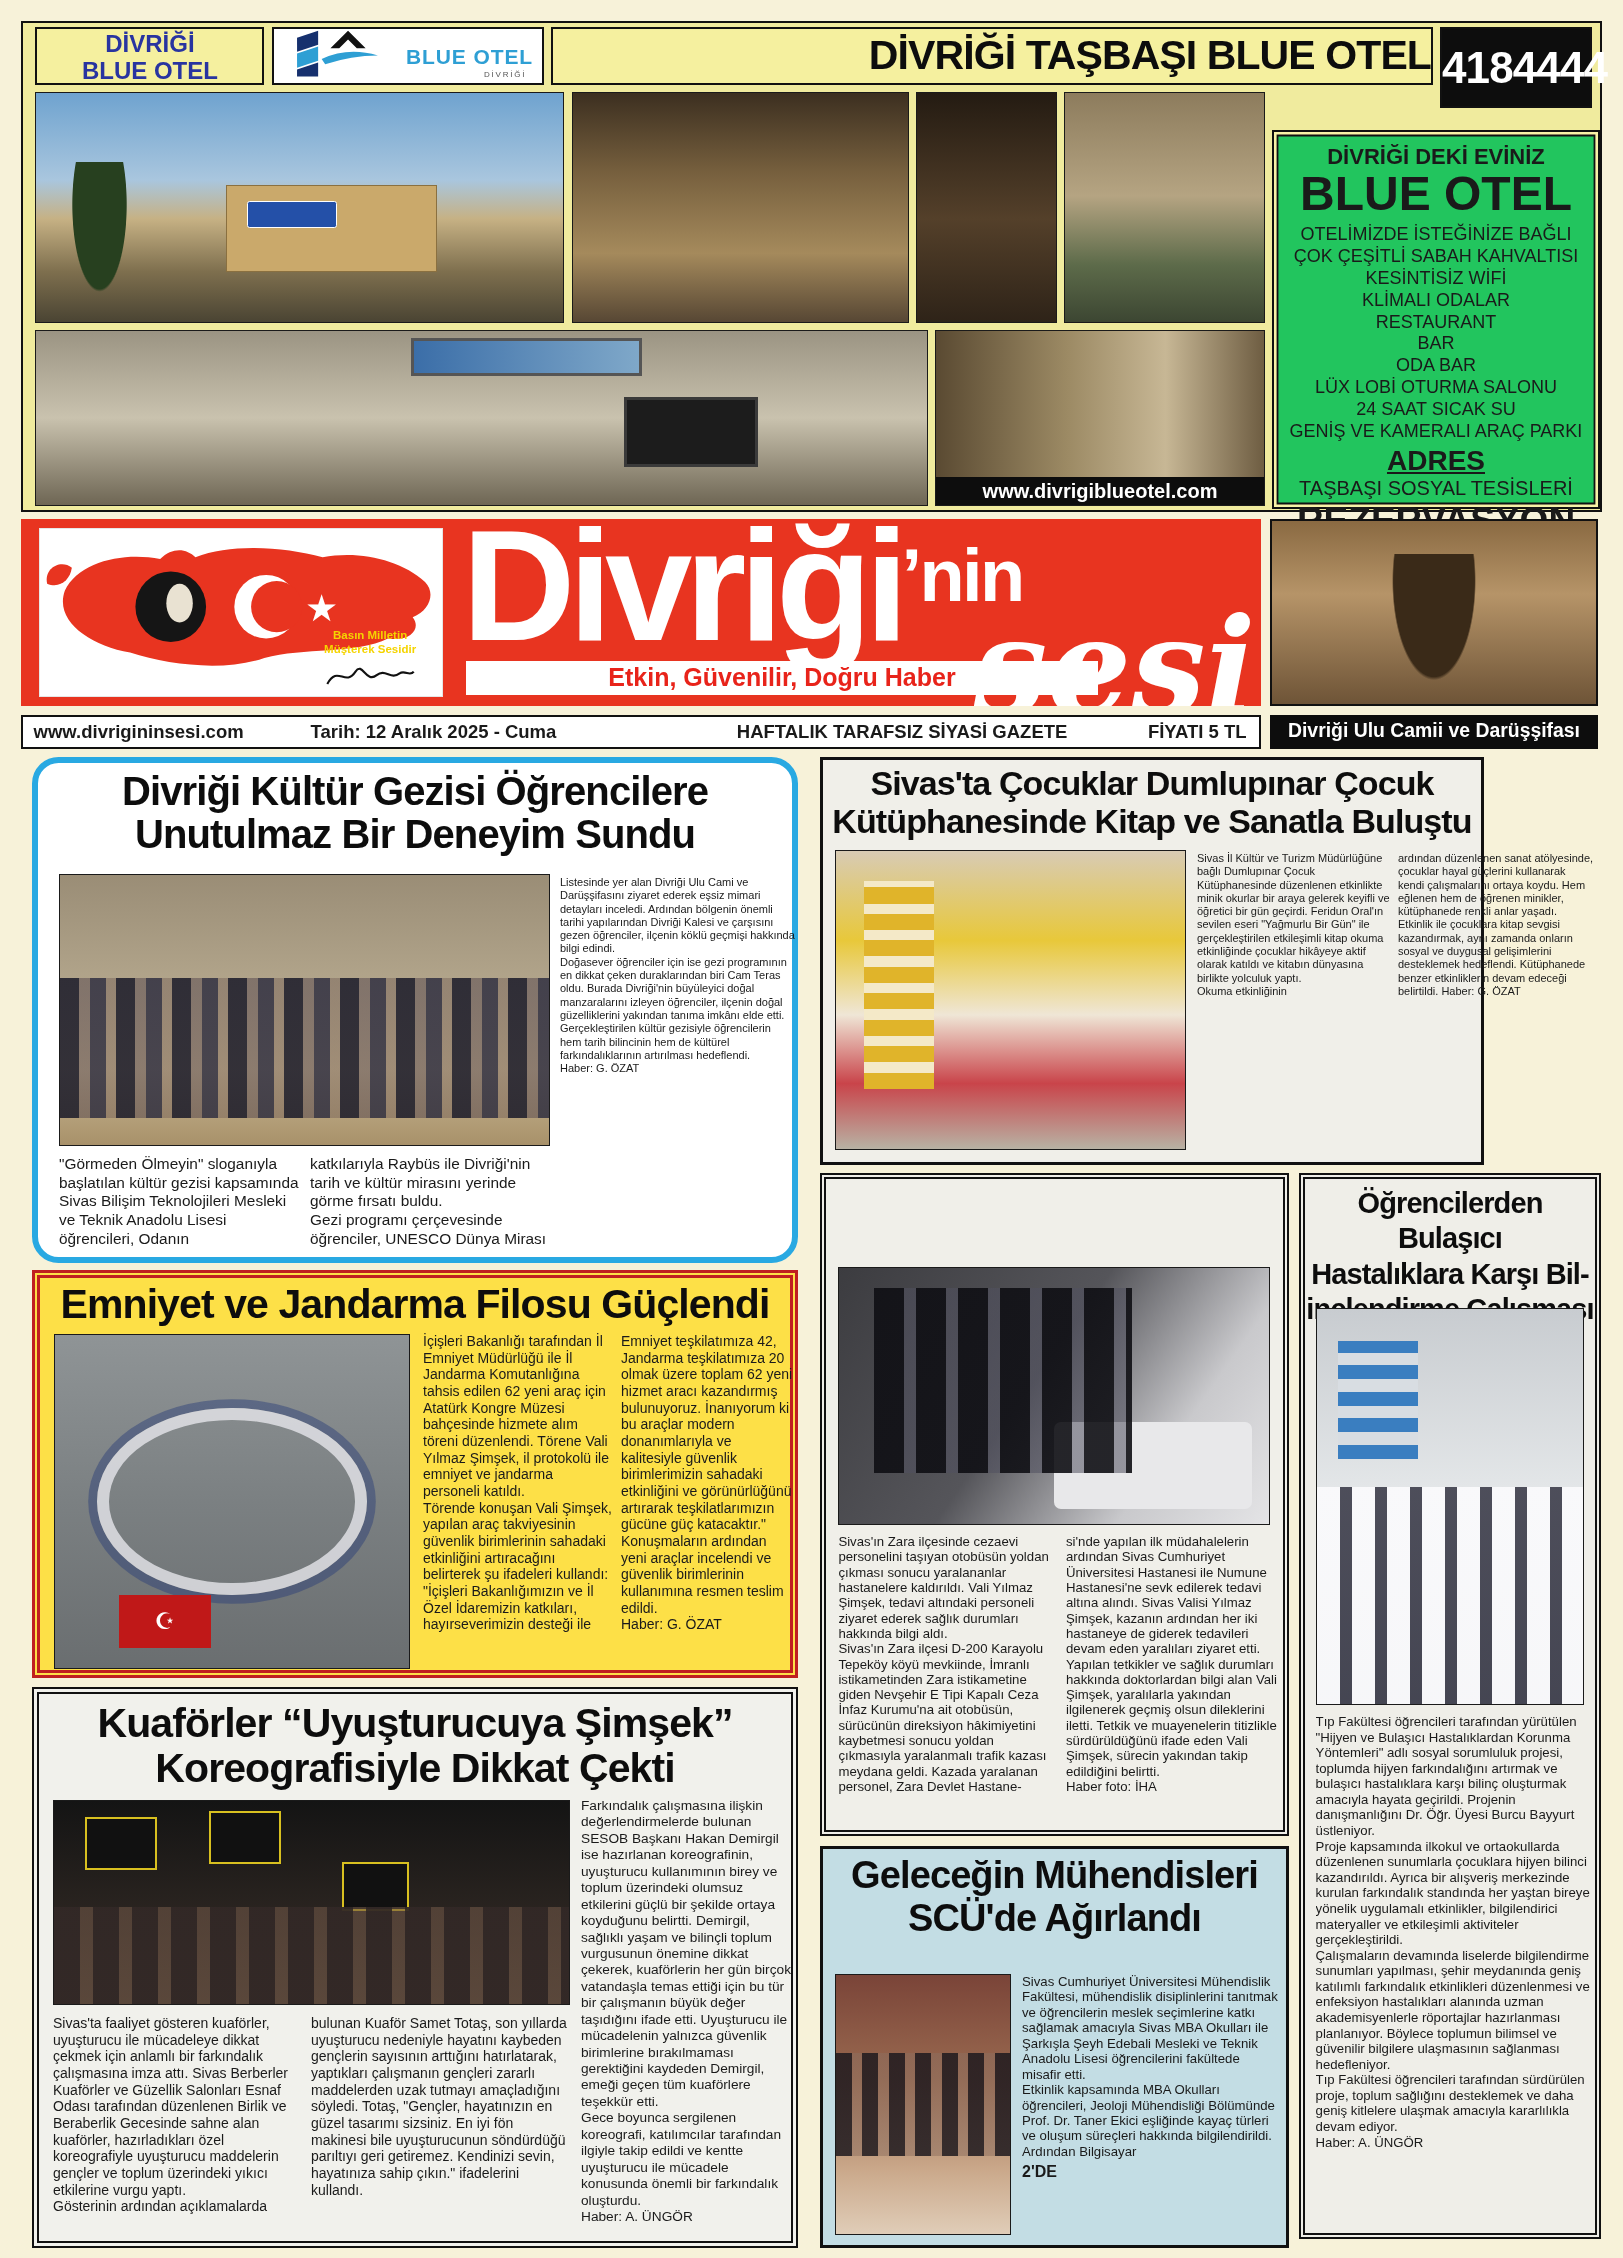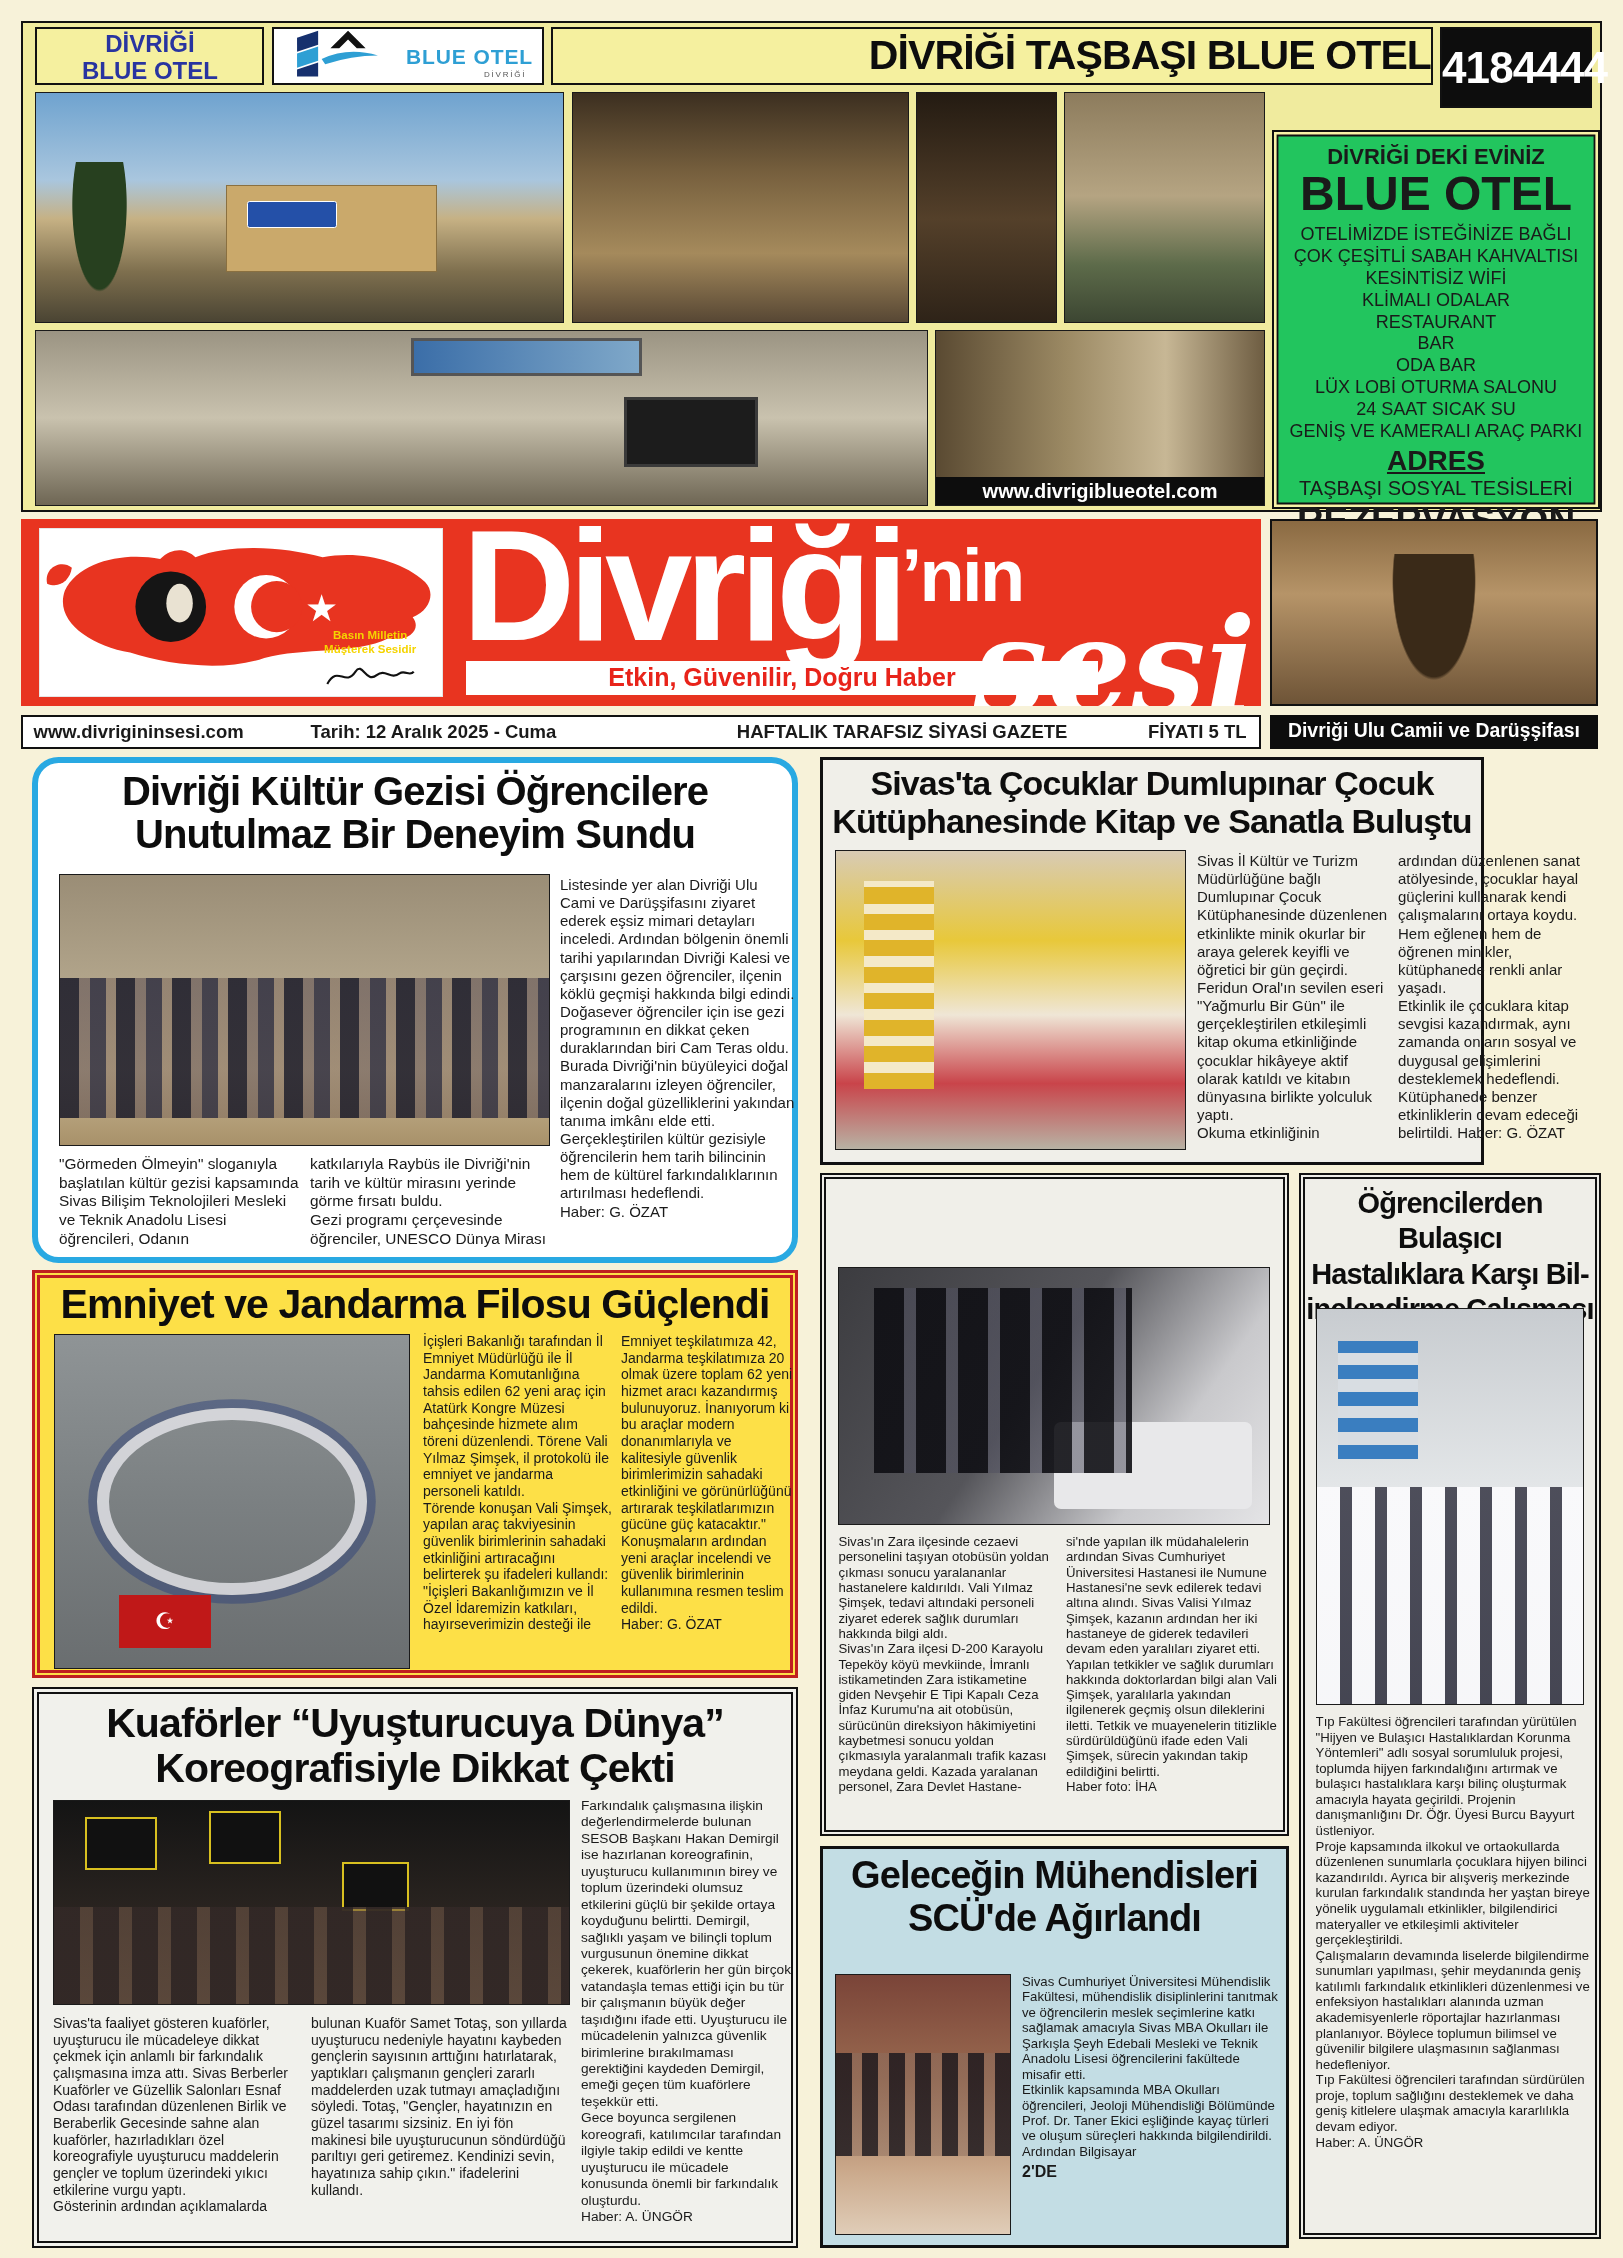--- a/index.html
+++ b/index.html
@@ -57,21 +57,21 @@
   #info-bar span { display:inline-block; }
   #ib-web { margin-left:10.6px; width:229px;}
   #ib-date { width:371px;}
   #ib-type { flex:1; text-align:center;}
   #ib-price { width:124px; text-align:right; margin-right:12.4px;}
   #photo-caption-box { left:1270px; top:715px; width:328px; height:34px; background:#0d0d0d; color:#fff;
      font-weight:bold; font-size:19.4px; text-align:center; line-height:30px;}
 
   
   .headline { font-weight:bold; text-align:center; white-space:pre-line; color:#0d0d0d; letter-spacing:-0.9px;}
-  .bodycol { position:absolute; font-size:15px; line-height:1.21; overflow:hidden; }
+  .bodycol { position:absolute; font-size:11px; line-height:1.21; overflow:hidden; }
 
   #art-kultur { left:32px; top:757px; width:766px; height:506px; background:#fff;
      border:6.2px solid #29a9e2; border-radius:26.5px;}
   #art-kultur .headline { margin-top:7px; font-size:40px; line-height:1.08;}
   #art-kutuphane { left:820px; top:757px; width:664px; height:408px; background:#f0efe9; border:3.5px solid #111;}
   #art-kutuphane .headline { margin-top:5.3px; font-size:34px; line-height:1.1;}
   #art-emniyet { left:32px; top:1270px; width:766px; height:408px; background:#fde047; border:8px double #c02020;}
   #art-emniyet .headline { margin-top:3.5px; font-size:41px; line-height:1.1;}
   #art-cezaevi { left:820px; top:1173px; width:469px; height:663px; background:#f0efe9; border:6.2px double #111;}
   #art-cezaevi .headline { margin-top:7px; font-size:32px; line-height:1.15;}
@@ -238,21 +238,21 @@
       <div style="position:absolute;left:8%;top:8%;width:30%;height:30%;background:repeating-linear-gradient(0deg,#3a7ec0 0 14px,#d8dde2 14px 26.5px);"></div>
     </div>
     <div class="bodycol txt" style="left:10.6px;top:535px;width:279px;height:517px;font-size:13.2px;line-height:1.18;">Tıp Fakültesi öğrencileri tarafından yürütülen "Hijyen ve Bulaşıcı Hastalıklardan Korunma Yöntemleri" adlı sosyal sorumluluk projesi, toplumda hijyen farkındalığını artırmak ve bulaşıcı hastalıklara karşı bilinç oluşturmak amacıyla hayata geçirildi. Projenin danışmanlığını Dr. Öğr. Üyesi Burcu Bayyurt üstleniyor.
 Proje kapsamında ilkokul ve ortaokullarda düzenlenen sunumlarla çocuklara hijyen bilinci kazandırıldı. Ayrıca bir alışveriş merkezinde kurulan farkındalık standında her yaştan bireye yönelik uygulamalı etkinlikler, bilgilendirici materyaller ve etkileşimli aktiviteler gerçekleştirildi.
 Çalışmaların devamında liselerde bilgilendirme sunumları yapılması, şehir meydanında geniş katılımlı farkındalık etkinlikleri düzenlenmesi ve enfeksiyon hastalıkları alanında uzman akademisyenlerle röportajlar hazırlanması planlanıyor. Böylece toplumun bilimsel ve güvenilir bilgilere ulaşmasının sağlanması hedefleniyor.
 Tıp Fakültesi öğrencileri tarafından sürdürülen proje, toplum sağlığını desteklemek ve daha geniş kitlelere ulaşmak amacıyla kararlılıkla devam ediyor.
 Haber: A. ÜNGÖR</div>
   </div>
 
   <div id="art-kuaforler" class="abs">
-    <div class="headline">Kuaförler “Uyuşturucuya Dünya”
+    <div class="headline">Kuaförler “Uyuşturucuya Şimşek”
 Koreografisiyle Dikkat Çekti</div>
     <div class="photo" style="left:14px;top:106px;width:517px;height:205px;background:linear-gradient(180deg,#141414 0%,#2a2420 55%,#3c332a 100%);">
       <div style="position:absolute;left:6%;top:8%;width:14%;height:26%;background:#111;border:2.6px solid #d8c020;"></div>
       <div style="position:absolute;left:30%;top:5%;width:14%;height:26%;background:#111;border:2.6px solid #d8c020;"></div>
       <div style="position:absolute;left:56%;top:30%;width:13%;height:24%;background:#111;border:2.6px solid #d8c020;"></div>
       <div style="position:absolute;left:0;bottom:0;width:100%;height:48%;background:repeating-linear-gradient(90deg, rgba(50,40,38,0.95) 0 26.5px, rgba(110,85,70,0.6) 26.5px 39px);"></div>
     </div>
     <div class="bodycol txt" style="left:14px;top:321px;width:247px;height:224px;font-size:14px;line-height:1.19;">Sivas'ta faaliyet gösteren kuaförler, uyuşturucu ile mücadeleye dikkat çekmek için anlamlı bir farkındalık çalışmasına imza attı. Sivas Berberler Kuaförler ve Güzellik Salonları Esnaf Odası tarafından düzenlenen Birlik ve Beraberlik Gecesinde sahne alan kuaförler, hazırladıkları özel koreografiyle uyuşturucu maddelerin gençler ve toplum üzerindeki yıkıcı etkilerine vurgu yaptı.
 Gösterinin ardından açıklamalarda</div>
     <div class="bodycol txt" style="left:272px;top:321px;width:256px;height:224px;font-size:14px;line-height:1.19;">bulunan Kuaför Samet Totaş, son yıllarda uyuşturucu nedeniyle hayatını kaybeden gençlerin sayısının arttığını hatırlatarak, yaptıkları çalışmanın gençleri zararlı maddelerden uzak tutmayı amaçladığını söyledi. Totaş, "Gençler, hayatınızın en güzel tasarımı sizsiniz. En iyi fön makinesi bile uyuşturucunun söndürdüğü parıltıyı geri getiremez. Kendinizi sevin, hayatınıza sahip çıkın." ifadelerini kullandı.</div>

